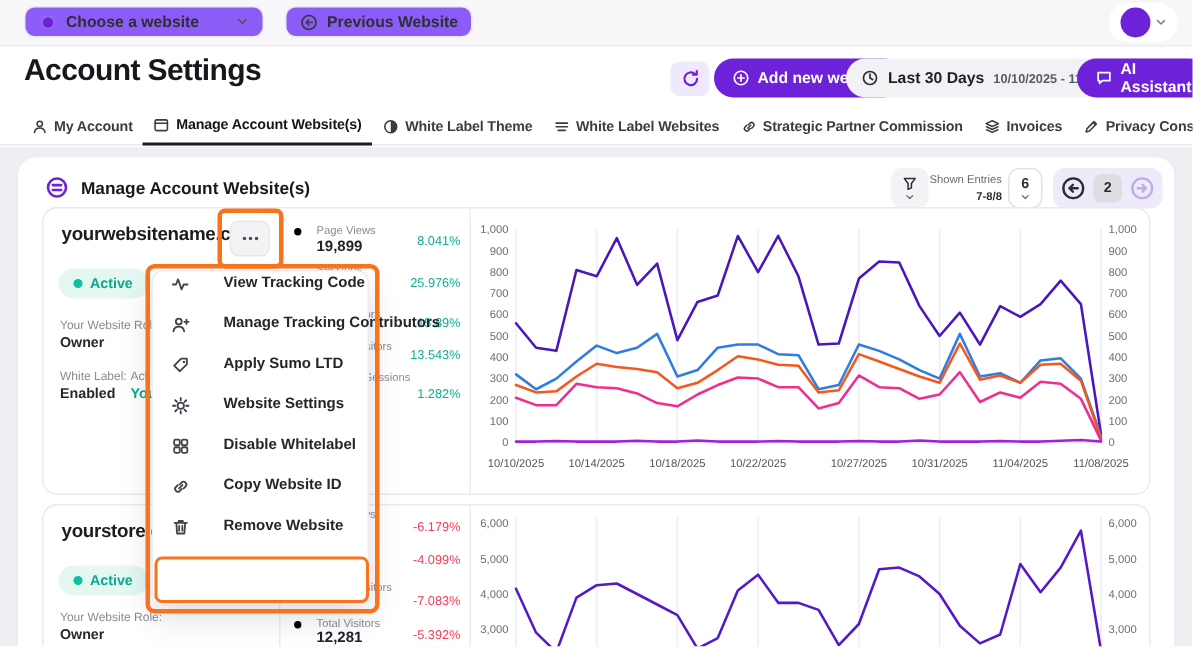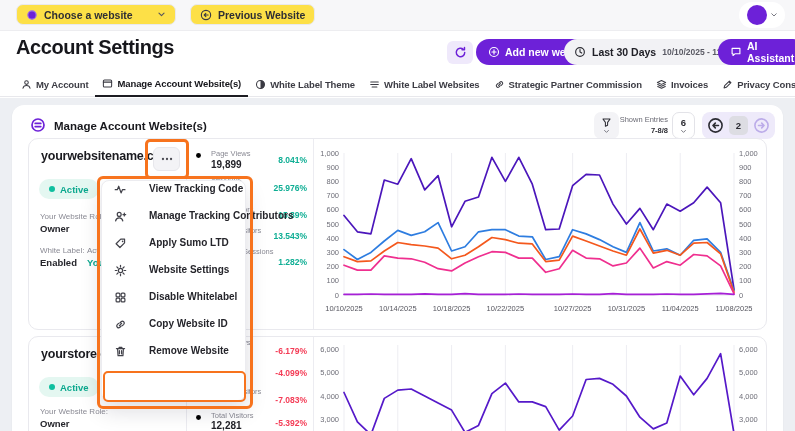--- a/index.html
+++ b/index.html
@@ -3,21 +3,21 @@
 <meta charset="utf-8">
 <style>
   html,body{margin:0;padding:0}
   body{font-family:"Liberation Sans",sans-serif;background:#fff}
   .stage{position:relative;width:795px;height:431px;overflow:hidden;background:#fff}
   .abs{position:absolute}
   .ic{display:inline-block;flex:none}
   .ic svg{display:block;width:100%;height:100%;stroke:currentColor;fill:none;stroke-width:1.5;stroke-linecap:round;stroke-linejoin:round}
   
   .topbar{position:absolute;left:0;right:0;top:0;height:30px;background:#f7f7f9;border-bottom:1px solid #ededf0}
-  .tpill{position:absolute;top:4px;height:21px;background:#fde047;border:1px solid #e9e9ee;border-radius:7px;display:flex;align-items:center;gap:6px;padding:0 9px;font-size:10.5px;color:#2e2e34;font-weight:600;box-sizing:border-box}
+  .tpill{position:absolute;top:4px;height:21px;background:#8b5cf6;border:1px solid #e9e9ee;border-radius:7px;display:flex;align-items:center;gap:6px;padding:0 9px;font-size:10.5px;color:#2e2e34;font-weight:600;box-sizing:border-box}
   .avatar-wrap{position:absolute;top:2px;right:10px;width:46px;height:26px;background:#fff;border-radius:13px;display:flex;align-items:center;justify-content:center;gap:3px}
   .avatar{width:20px;height:20px;border-radius:50%;background:#6d21d8}
   
   .page-title{position:absolute;left:16px;top:36px;font-size:20px;font-weight:800;color:#17171c;letter-spacing:-.4px}
   .btn-refresh{left:447px;top:41px;width:26px;height:23px;background:#efe9fb;border-radius:6px;color:#6d21d8;display:flex;align-items:center;justify-content:center}
   .btn-purple{height:26px;background:#6d21d8;color:#fff;border-radius:13px;padding:0 12px;display:flex;gap:5px;align-items:center;font-size:10.5px;font-weight:700;box-sizing:border-box}
   .pill-date{left:564px;top:39px;height:26px;background:#f2f2f5;border-radius:13px;display:flex;align-items:center;gap:6px;padding:0 10px;box-sizing:border-box}
   .pill-date b{font-size:10.5px;color:#202027}
   .pill-date .range{font-size:8.5px;color:#5a5a64;font-weight:600}
   
@@ -41,21 +41,21 @@
   .domain{position:absolute;left:12px;top:10px;font-size:12.5px;font-weight:800;color:#1b1b20;letter-spacing:-.2px}
   .dots-btn{position:absolute;left:124px;top:8px;width:27px;height:24px;background:#f3f3f6;border:1px solid #e7e7ec;border-radius:6px;display:flex;align-items:center;justify-content:center;color:#4a4a52;box-sizing:border-box}
   .badge{position:absolute;left:10px;top:40px;height:20px;border-radius:10px;background:#e4f7f1;color:#0ba88e;font-size:9.5px;font-weight:700;display:inline-flex;align-items:center;gap:5px;padding:0 10px}
   .badge .dot{width:6px;height:6px;border-radius:50%;background:#0fbf9f}
   .meta-label{position:absolute;font-size:8px;color:#8a8a94}
   .meta-value{position:absolute;font-size:9.5px;font-weight:700;color:#26262c}
   .meta-value.teal{color:#0ba88e}
   .stats{position:absolute;left:157px;top:0;bottom:0;width:126px;border-left:1px solid #ececf1;border-right:1px solid #ececf1}
   .stat-label{position:absolute;left:24px;font-size:7.5px;color:#8a8a94;white-space:nowrap}
   .stat-value{position:absolute;left:24px;font-size:10px;font-weight:800;color:#222228;white-space:nowrap}
-  .stat-pct{position:absolute;right:6px;font-size:8.5px;font-weight:700;white-space:nowrap}
+  .stat-pct{position:absolute;right:6px;font-size:8.5px;font-weight:400;white-space:nowrap}
   .stat-pct.pos{color:#0fae94}.stat-pct.neg{color:#f43b55}
   .stat-ic{position:absolute;left:5px;width:13px;height:13px;color:#6d21d8}
   .stat-ic.orange{color:#f4581d}
   .chartbox{position:absolute;overflow:hidden}
   
   .menu{position:absolute;left:101px;top:180px;width:145px;height:221px;background:#fff;border:1px solid #ececf0;border-radius:8px;box-shadow:0 10px 22px rgba(15,15,40,.14);z-index:41;padding:2px 0;box-sizing:border-box}
   .menu-item{display:flex;gap:22px;height:27px;padding-left:12px;font-size:10px;font-weight:700;color:#25252b;cursor:pointer;white-space:nowrap}
   .menu-item .ic{width:13px;height:13px;color:#42424a}
   .annotation{position:absolute;border:3px solid #f7731d;border-radius:5px;pointer-events:none;z-index:50}
 </style>

